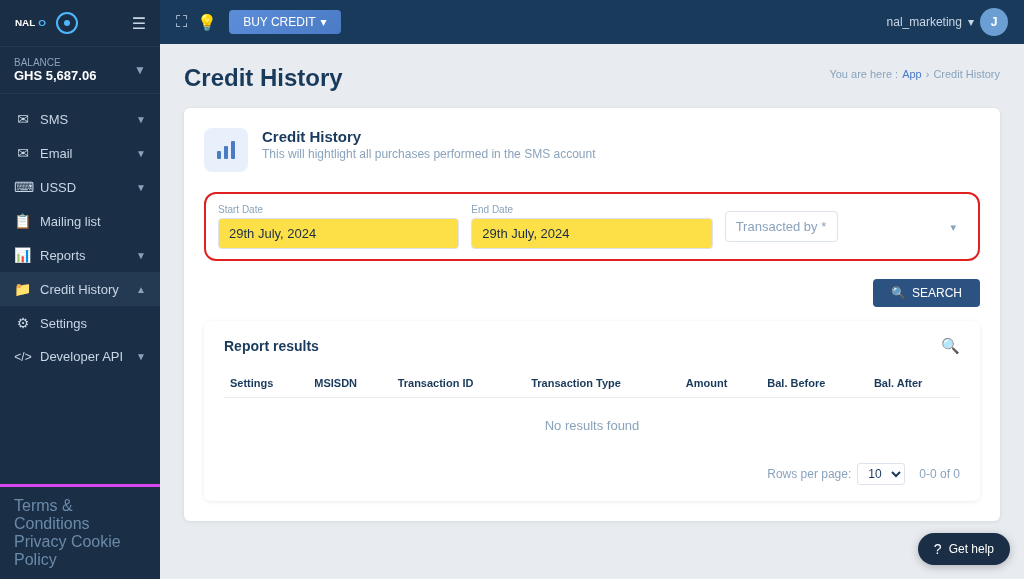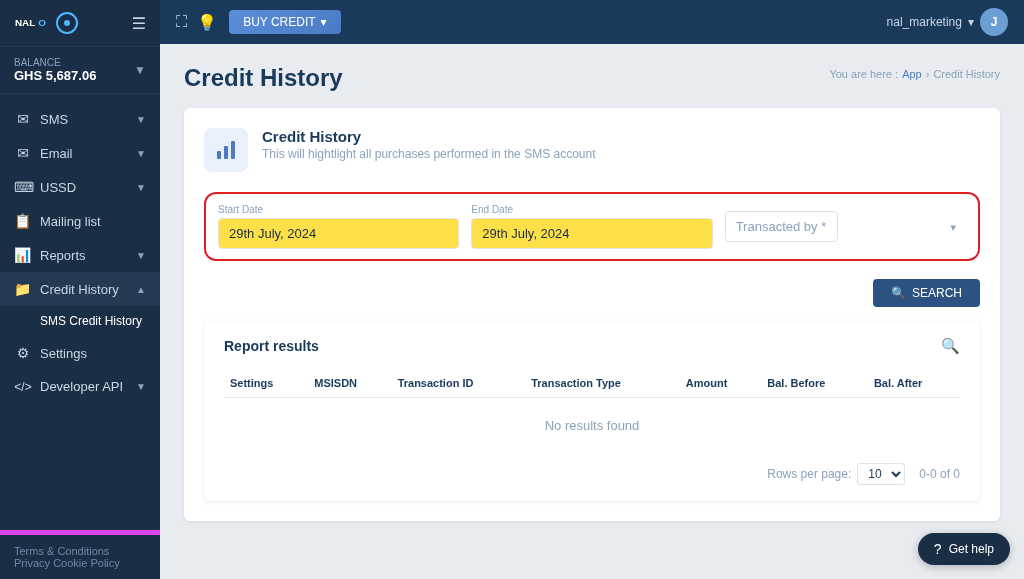--- a/index.html
+++ b/index.html
@@ -56,22 +56,22 @@
     .nav-sub-item {
       padding: 8px 14px 8px 40px;
       cursor: pointer;
       color: #8aa3bc;
       font-size: 12px;
     }
     .nav-sub-item.active { color: #fff; }
 
     .sidebar-footer {
       padding: 10px 14px;
-      border-top: 5px solid #d946ef;
-      font-size: 11px;
+      border-top: 3px solid #d946ef;
+      font-size: 16px;
       color: #6b8aaa;
     }
     .sidebar-footer a { color: #6b8aaa; text-decoration: none; }
 
     
     .main {
       flex: 1;
       display: flex;
       flex-direction: column;
       background: #e8ecf0;
@@ -372,23 +372,20 @@
         <span>Reports</span>
       </div>
       <span class="nav-chevron">▼</span>
     </div>
     <div class="nav-item active">
       <div class="nav-item-left">
         <span class="nav-icon">📁</span>
         <span>Credit History</span>
       </div>
       <span class="nav-chevron">▲</span>
-    </div>
-    <div class="nav-sub-item active">
-      <span>SMS Credit History</span>
     </div>
     <div class="nav-item">
       <div class="nav-item-left">
         <span class="nav-icon">⚙</span>
         <span>Settings</span>
       </div>
     </div>
     <div class="nav-item">
       <div class="nav-item-left">
         <span class="nav-icon" style="font-size:12px;">&lt;/&gt;</span>

